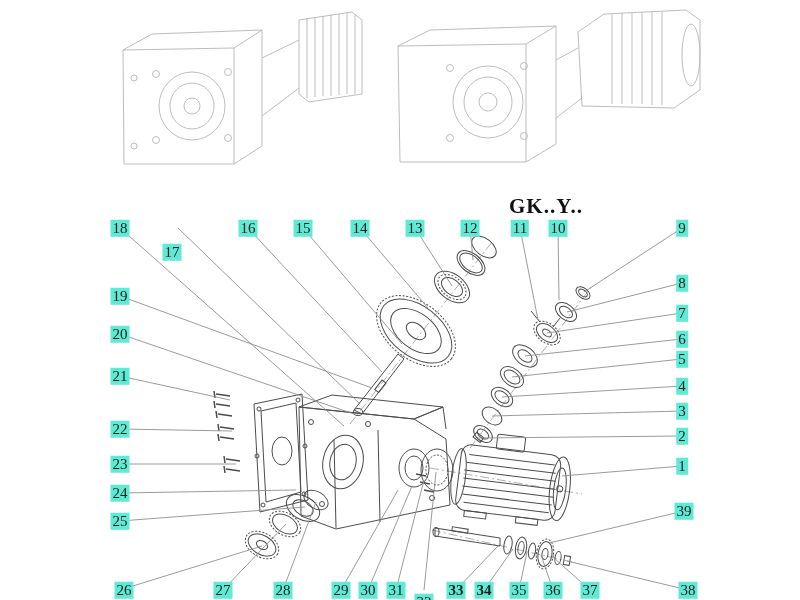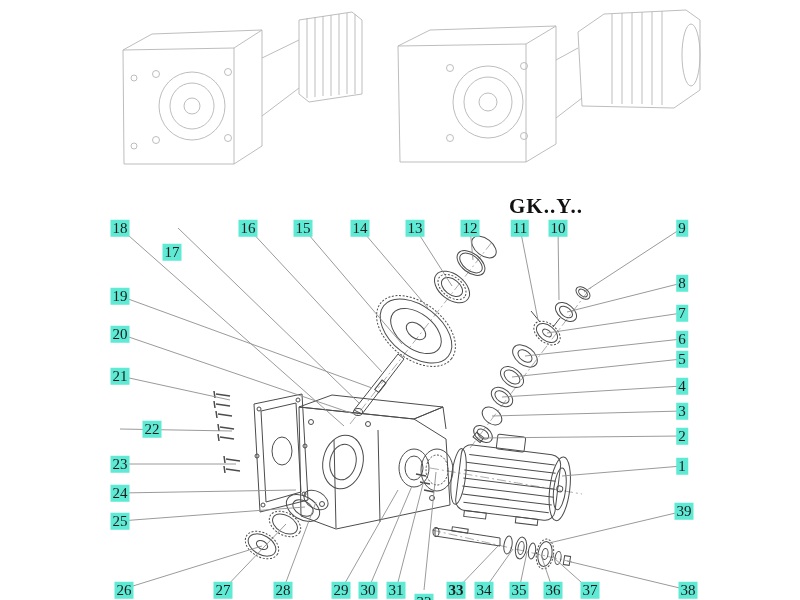--- a/index.html
+++ b/index.html
@@ -303,33 +303,33 @@
       <div class="callout" style="left: 682px; top: 339px;">6</div>
       <div class="callout" style="left: 682px; top: 359px;">5</div>
       <div class="callout" style="left: 682px; top: 386px;">4</div>
       <div class="callout" style="left: 682px; top: 411px;">3</div>
       <div class="callout" style="left: 682px; top: 436px;">2</div>
       <div class="callout" style="left: 682px; top: 466px;">1</div>
       <div class="callout" style="left: 684px; top: 511px;">39</div>
       <div class="callout" style="left: 120px; top: 296px;">19</div>
       <div class="callout" style="left: 120px; top: 334px;">20</div>
       <div class="callout" style="left: 120px; top: 376px;">21</div>
-      <div class="callout" style="left: 120px; top: 429px; margin-left: 32px;">22</div>
+      <div class="callout" style="left: 120px; top: 429px;">22</div>
       <div class="callout" style="left: 120px; top: 464px;">23</div>
       <div class="callout" style="left: 120px; top: 493px;">24</div>
       <div class="callout" style="left: 120px; top: 521px;">25</div>
       <div class="callout" style="left: 124px; top: 590px; text-align: right;">26</div>
       <div class="callout" style="left: 223px; top: 590px;">27</div>
       <div class="callout" style="left: 283px; top: 590px;">28</div>
       <div class="callout" style="left: 341px; top: 590px;">29</div>
       <div class="callout" style="left: 368px; top: 590px;">30</div>
       <div class="callout" style="left: 396px; top: 590px;">31</div>
       <div class="callout" style="left: 424px; top: 590px; margin-top: 12px;">32</div>
       <div class="callout" style="left: 456px; top: 590px; font-weight: bold;">33</div>
-      <div class="callout" style="left: 484px; top: 590px;">34</div>
+      <div class="callout" style="left: 484px; top: 590px; font-weight: bold;">34</div>
       <div class="callout" style="left: 519px; top: 590px;">35</div>
       <div class="callout" style="left: 553px; top: 590px;">36</div>
       <div class="callout" style="left: 590px; top: 590px;">37</div>
       <div class="callout" style="left: 688px; top: 590px;">38</div>
     </div>
 
   <div class="title" style="left:546px; top:206px;">GK..Y..</div>
 
 </div>
 

